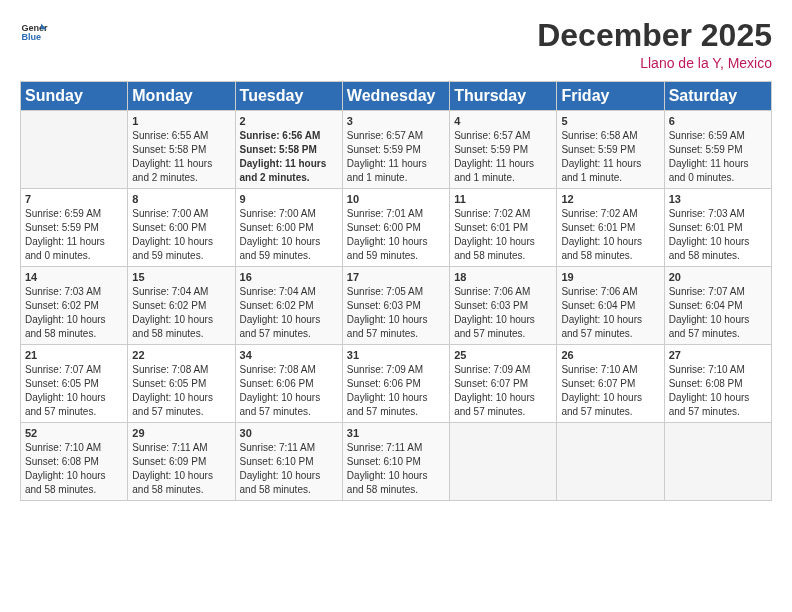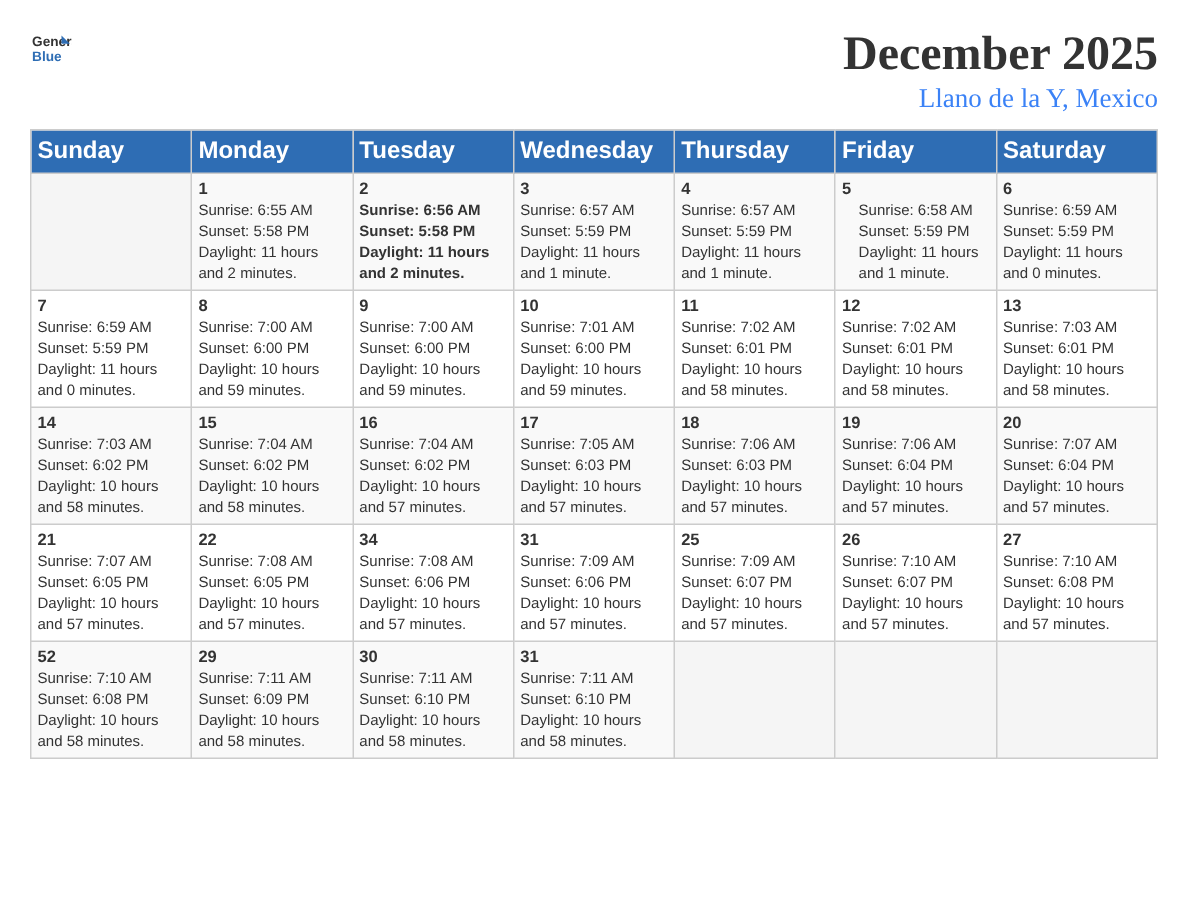--- a/index.html
+++ b/index.html
@@ -26,31 +26,30 @@
       display: flex;
       align-items: center;
     }
     .logo-icon {
       width: 28px;
       height: 28px;
       margin-right: 4px;
     }
     .title-block {
       text-align: right;
-      font-family: Liberation Serif, serif;
     }
     .month-title {
       font-size: 32px;
       font-weight: bold;
       color: #333;
       line-height: 1.1;
     }
     .location {
-      font-size: 18px;
-      color: #3b82f6;
+      font-size: 14px;
+      color: #be185d;
       margin-top: 2px;
     }
     table {
       width: 100%;
       border-collapse: collapse;
       table-layout: fixed;
     }
     thead tr th {
       background-color: #2E6DB4;
       color: #fff;
@@ -147,21 +146,21 @@
           </td>
           <td>
             <span class="day-num">4</span>
             <div class="day-info" style="white-space: pre-line;">Sunrise: 6:57 AM
 Sunset: 5:59 PM
 Daylight: 11 hours
 and 1 minute.</div>
           </td>
           <td>
             <span class="day-num">5</span>
-            <div class="day-info" style="white-space: pre-line; margin-left: 11px;">Sunrise: 6:58 AM
+            <div class="day-info" style="white-space: pre-line;">Sunrise: 6:58 AM
 Sunset: 5:59 PM
 Daylight: 11 hours
 and 1 minute.</div>
           </td>
           <td>
             <span class="day-num">6</span>
             <div class="day-info" style="white-space: pre-line;">Sunrise: 6:59 AM
 Sunset: 5:59 PM
 Daylight: 11 hours
 and 0 minutes.</div>

